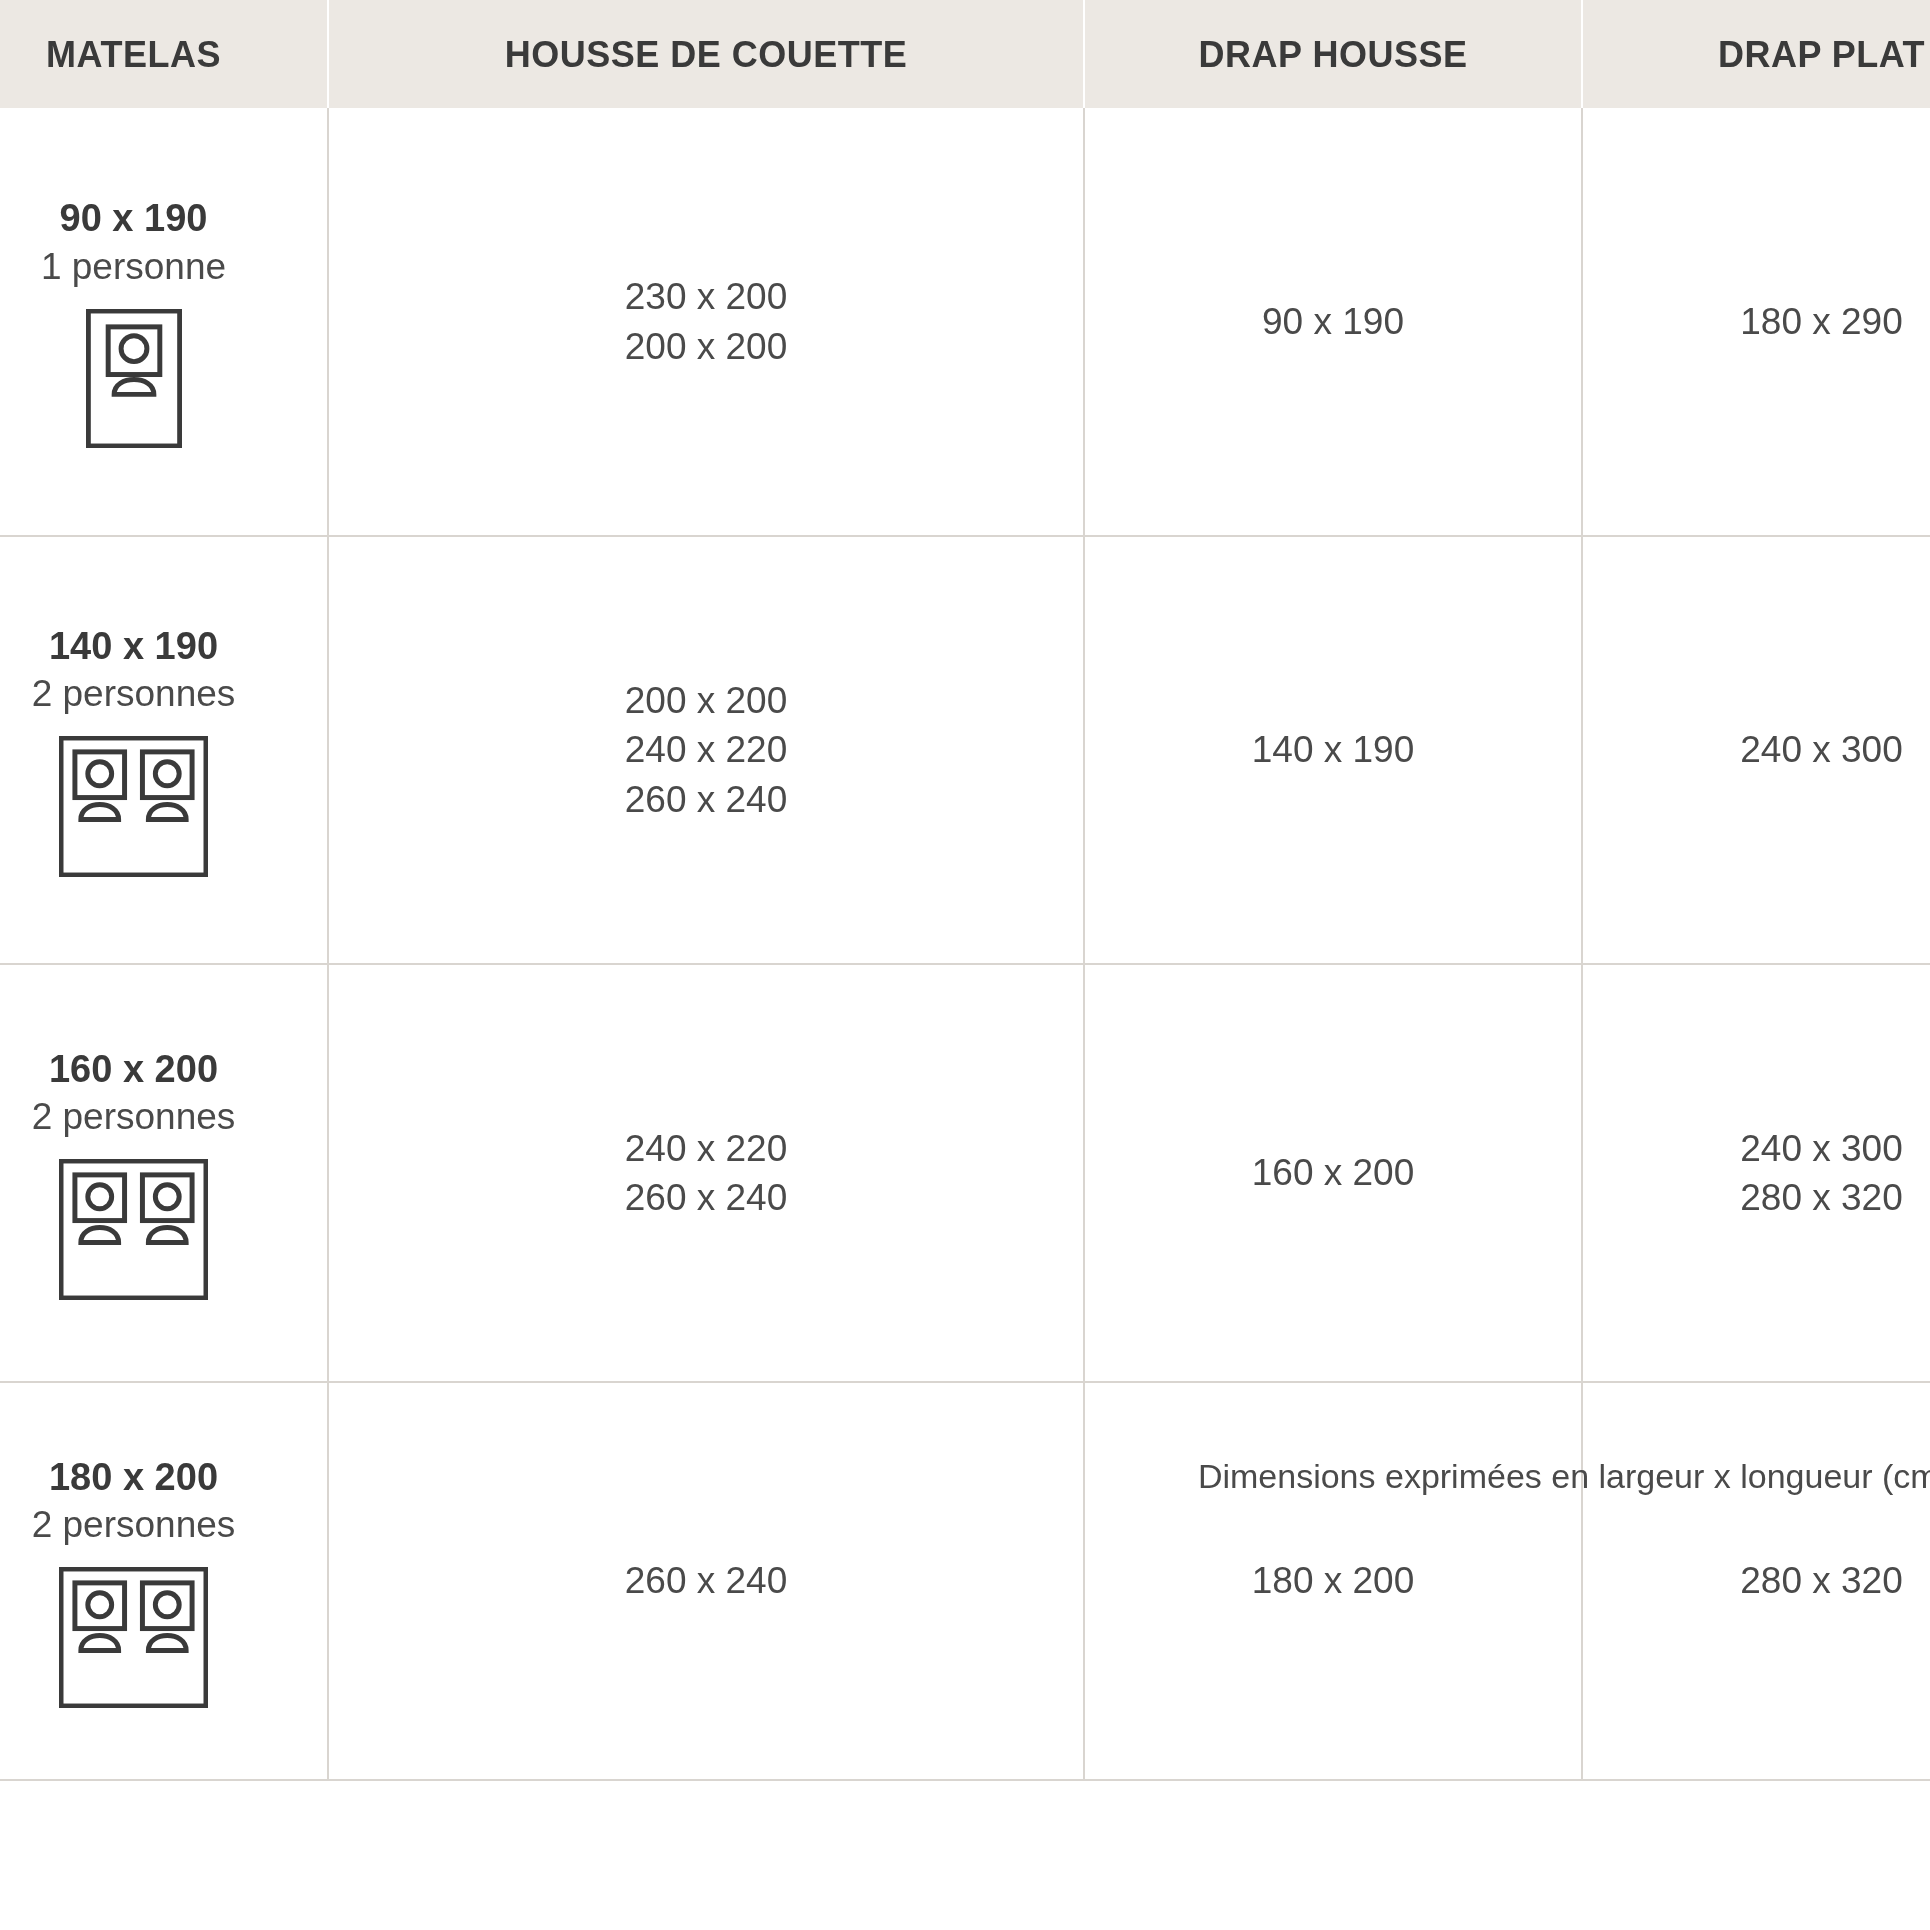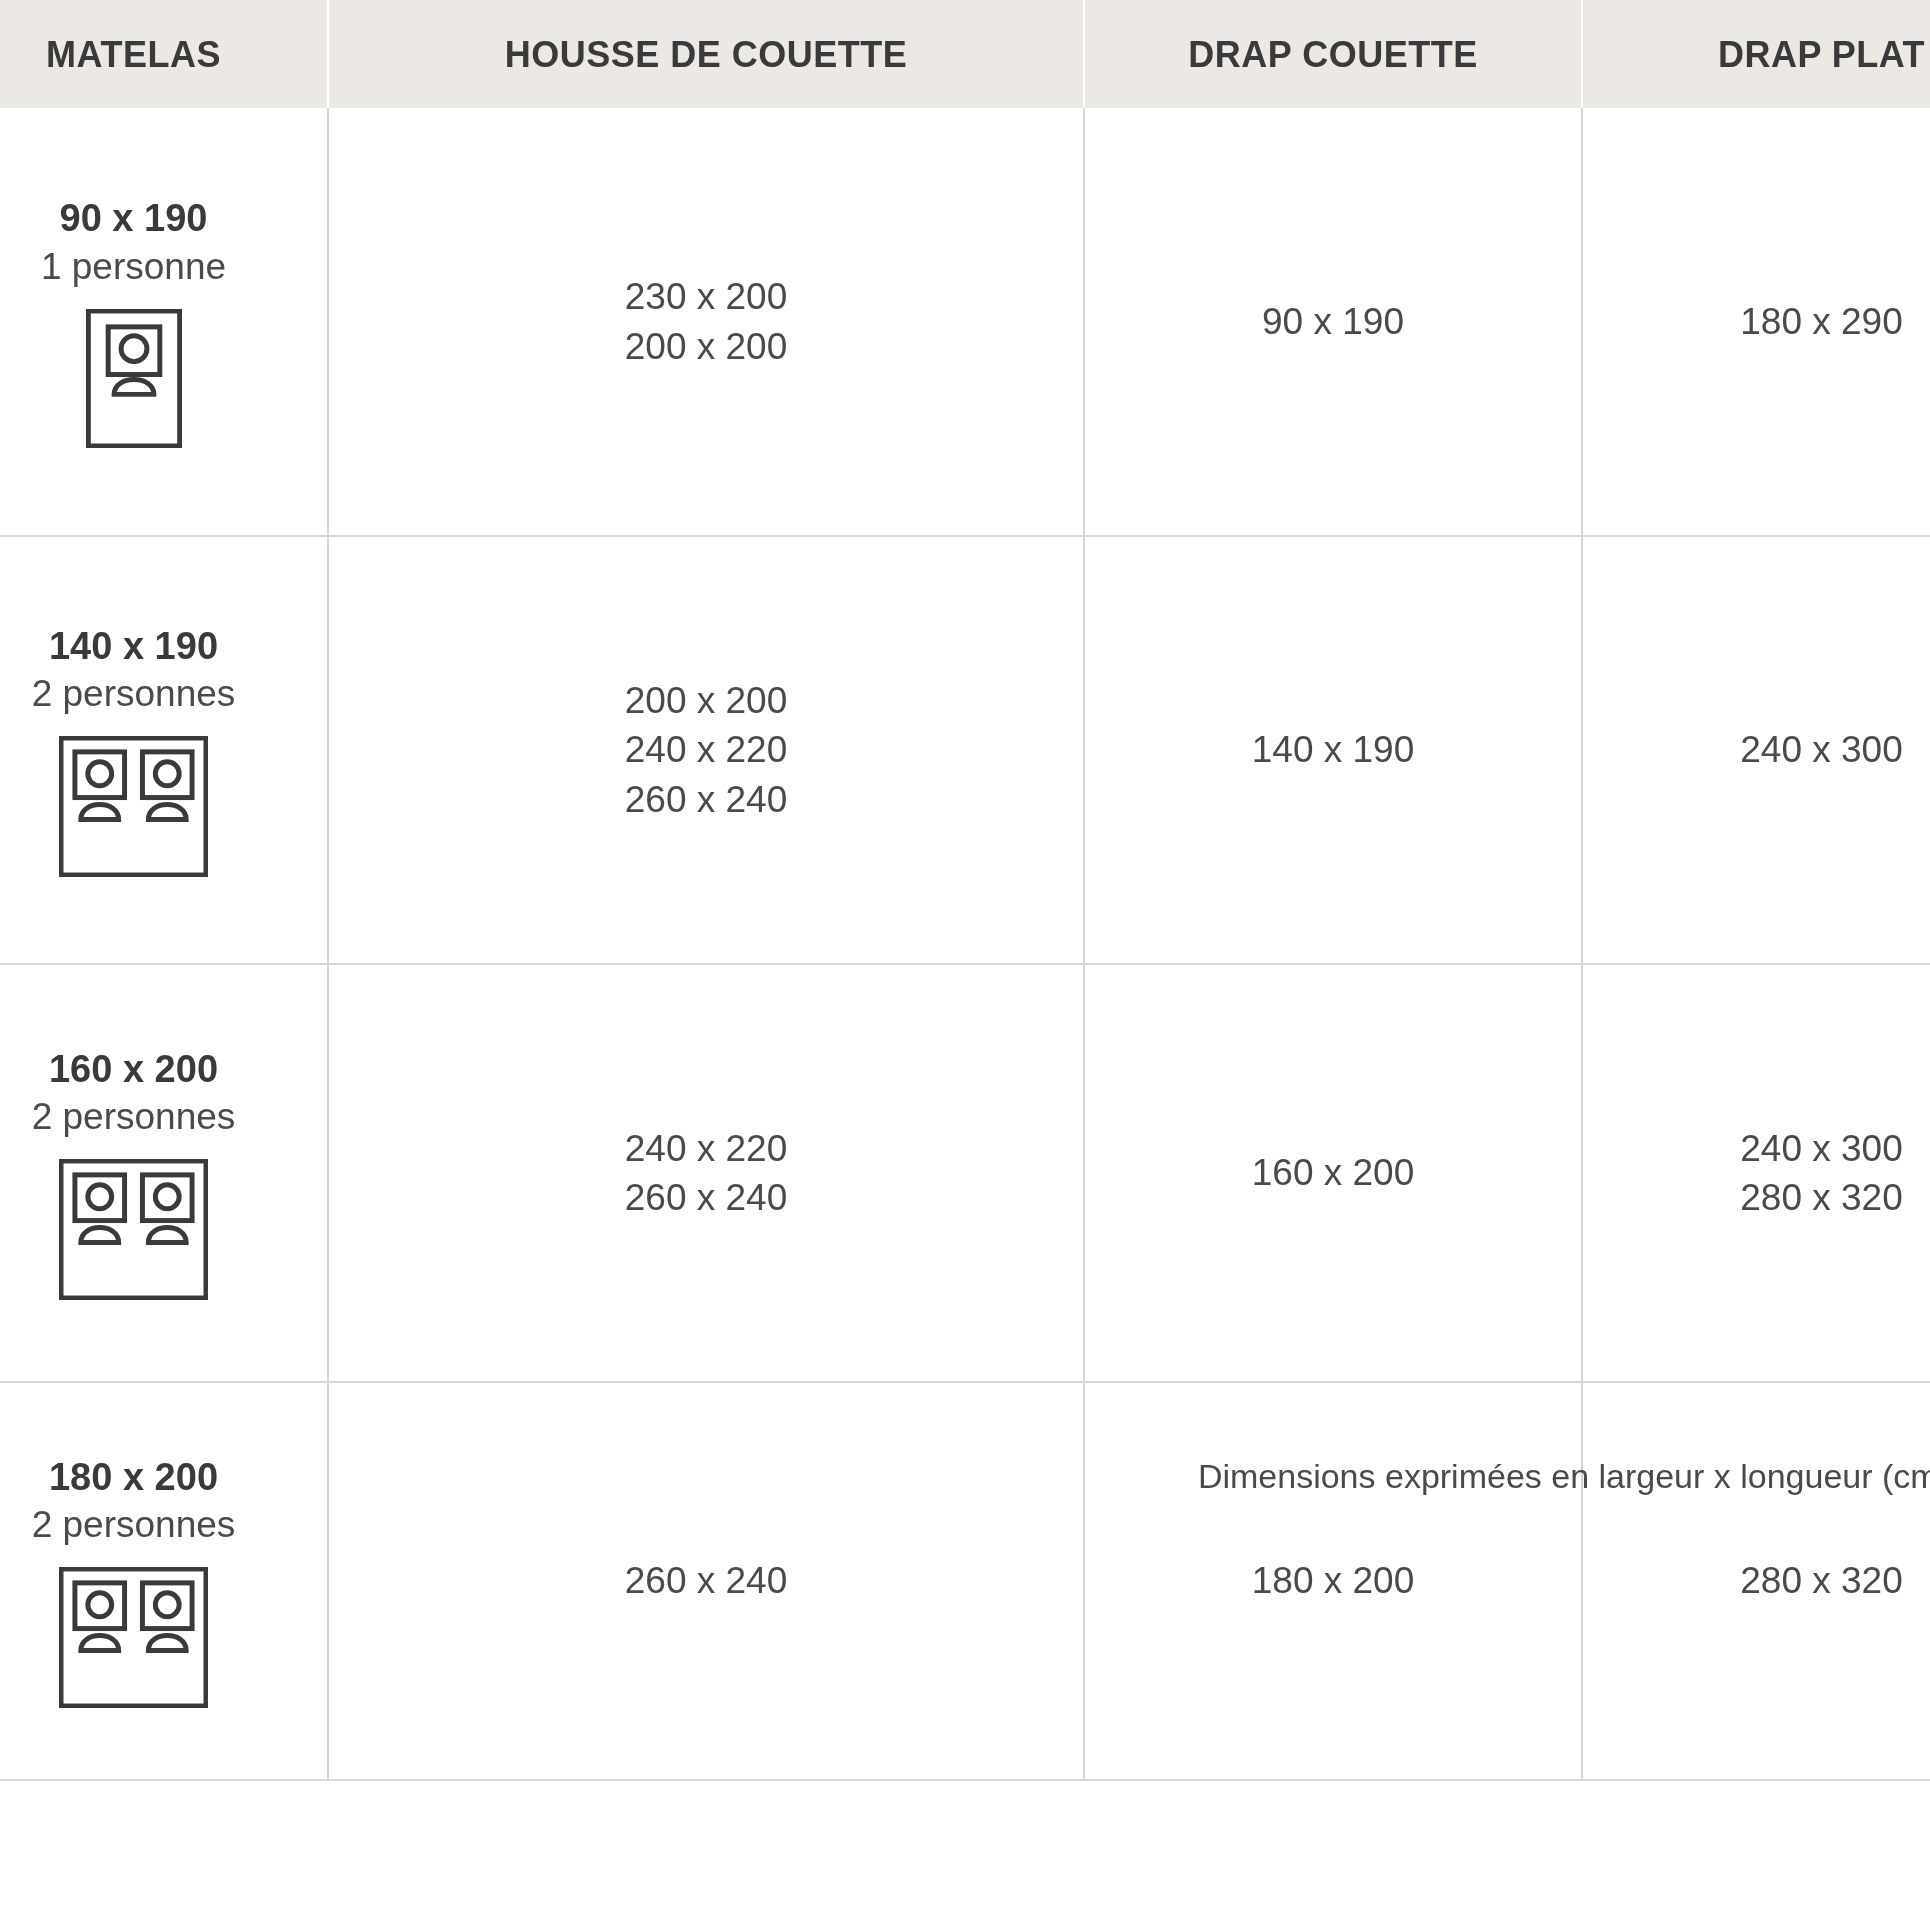--- a/index.html
+++ b/index.html
@@ -97,21 +97,21 @@
     <colgroup>
       <col class="c-matelas">
       <col class="c-hdc">
       <col class="c-dh">
       <col class="c-dp">
     </colgroup>
     <thead>
       <tr>
         <th>MATELAS</th>
         <th>HOUSSE DE COUETTE</th>
-        <th>DRAP COUETTE</th>
+        <th>DRAP HOUSSE</th>
         <th>DRAP PLAT</th>
       </tr>
     </thead>
     <tbody>
 
       <tr style="height:428px;">
         <td class="mat-cell">
           <div class="mat-size">90 x 190</div>
           <div class="mat-people">1 personne</div>
           <svg class="bed-icon" width="96" height="139" viewBox="0 0 96 140">

